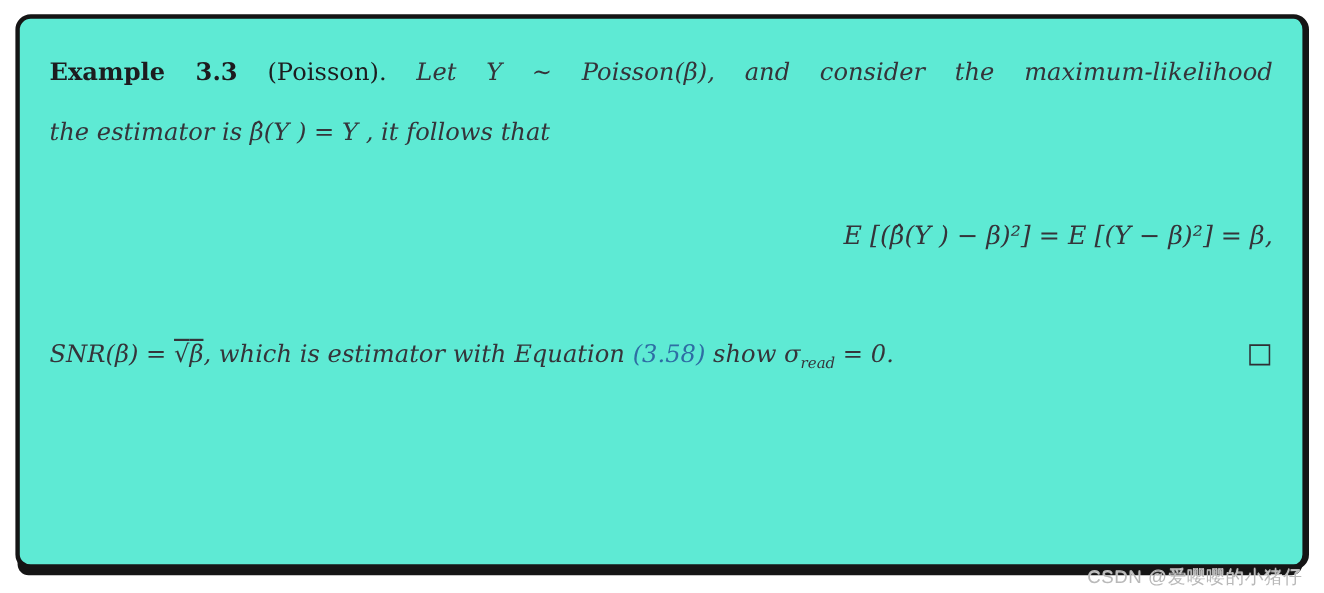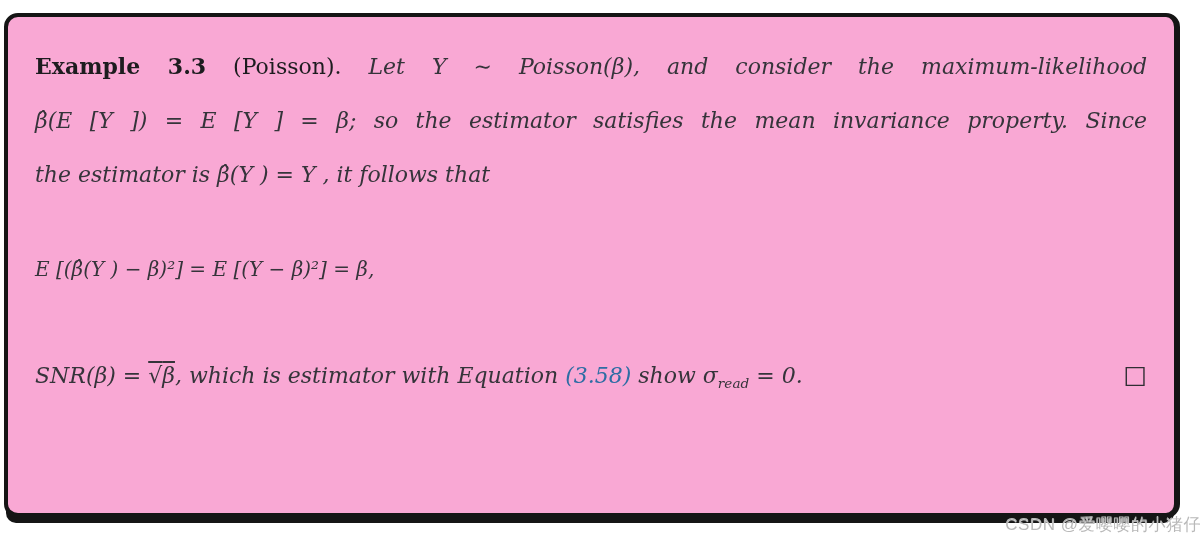--- a/index.html
+++ b/index.html
@@ -9,26 +9,26 @@
   }
   body {
     width: 1204px;
     height: 539px;
     position: relative;
     overflow: hidden;
     font-family: "DejaVu Serif", serif;
   }
   .example-box {
     position: absolute;
-    left: 4px;
+    left: 14px;
     top: 13px;
     width: 1176px;
     height: 505px;
     box-sizing: border-box;
-    background: #f9a8d4;
+    background: #5eead4;
     border: 4px solid #151515;
     border-right-width: 6px;
     border-bottom-width: 5px;
     border-radius: 14px;
     box-shadow: -2px 9px 0 -4px #151515;
     padding: 22px 27px 0 27px;
     color: #35343a;
   }
   .tline {
     font-size: 22px;
@@ -45,24 +45,24 @@
   .head-bold {
     font-style: normal;
     font-weight: bold;
     color: #1d1c1f;
   }
   .head-roman {
     font-style: normal;
     color: #1d1c1f;
   }
   .display-equation {
-    font-size: 20px;
+    font-size: 23px;
     line-height: 54px;
     font-style: italic;
-    text-align: left;
+    text-align: right;
     margin-top: 40px;
   }
   .para2 {
     margin-top: 52px;
   }
   .last-line {
     display: flex;
     justify-content: space-between;
     align-items: baseline;
     font-size: 22px;
@@ -80,44 +80,41 @@
     font-size: 0.62em;
     font-style: italic;
   }
   .qed-square {
     font-style: normal;
     font-size: 25px;
     color: #2f2e33;
   }
   .watermark {
     position: absolute;
-    right: 3px;
+    right: 20px;
     bottom: 3px;
     font-family: "Liberation Sans", sans-serif;
     font-size: 17px;
     color: #b9b9b9;
     text-shadow: 0 1px 1px #ffffff;
     z-index: 3;
     letter-spacing: 0.5px;
     text-align: center;
   }
 </style>
 </head>
 <body>
 
 <div class="example-box">
 
   <div class="tline">
     <span class="head-bold">Example 3.3</span><span class="head-roman"> (Poisson).</span><span> Let Y ∼ Poisson(β), and consider the maximum-likelihood</span>
   </div>
 
 
-  <div class="tline">
-    <span>β̂(E [Y ]) = E [Y ] = β; so the estimator satisfies the mean invariance property. Since</span>
-  </div>
 
   <div class="tline left-align">
     <span>the estimator is β̂(Y ) = Y , it follows that</span>
   </div>
 
   <div class="display-equation">
     <span>E [(β̂(Y ) − β)²] = E [(Y − β)²] = β,</span>
   </div>
 
   <div class="para2">

